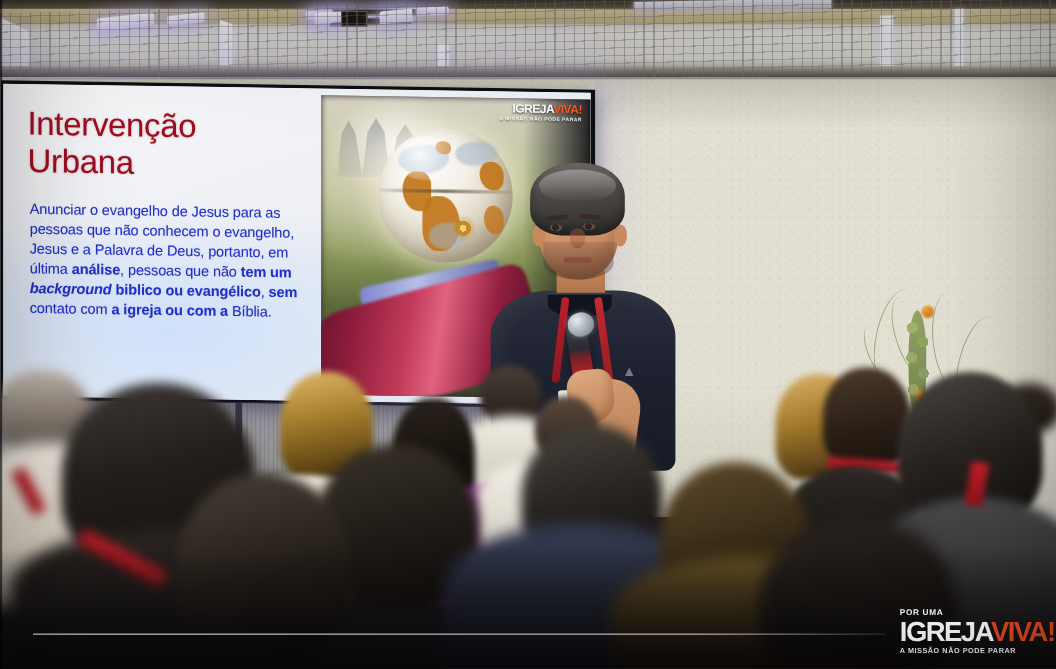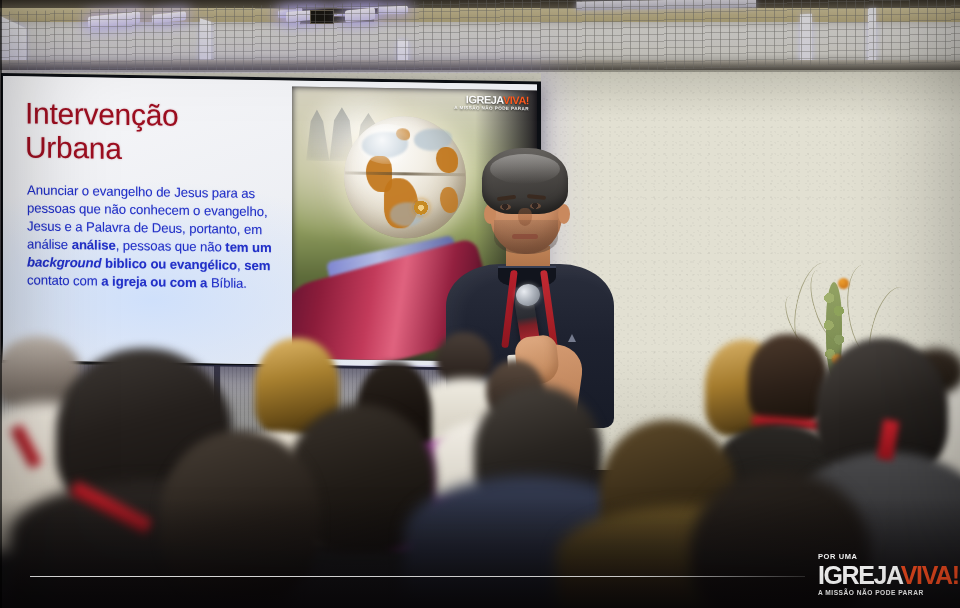--- a/index.html
+++ b/index.html
@@ -436,21 +436,21 @@
   <div class="screen-frame">
     <div class="screen-inner">
       <div class="slide">
 
         <div class="slide-title">
           <div>Intervenção</div>
           <div>Urbana</div>
         </div>
 
         <div class="slide-body">
-          <span id="rich-body"><span>Anunciar o evangelho de Jesus para as pessoas que não conhecem o evangelho, Jesus e a Palavra de Deus, portanto, em análise </span><b>análise</b><span>, pessoas que não </span><b>tem um </b><i>background</i><b> biblico ou evangélico</b><span>, </span><b>sem</b><span> contato com </span><b>a igreja ou com a</b><span> Bíblia.</span></span>
+          <span id="rich-body"><span>Anunciar o evangelho de Jesus para as pessoas que não conhecem o evangelho, Jesus e a Palavra de Deus, portanto, em última </span><b>análise</b><span>, pessoas que não </span><b>tem um </b><i>background</i><b> biblico ou evangélico</b><span>, </span><b>sem</b><span> contato com </span><b>a igreja ou com a</b><span> Bíblia.</span></span>
         </div>
 
         <div class="slide-photo">
           <div class="photo-bg"></div>
           <div class="photo-sky"></div>
           <div class="photo-tower"></div>
 
           <div class="globe">
             <div class="faint" style="left:18px;  top:16px; width:46px; height:26px;"></div>
             <div class="faint" style="left:70px;  top:12px; width:38px; height:22px;"></div>

